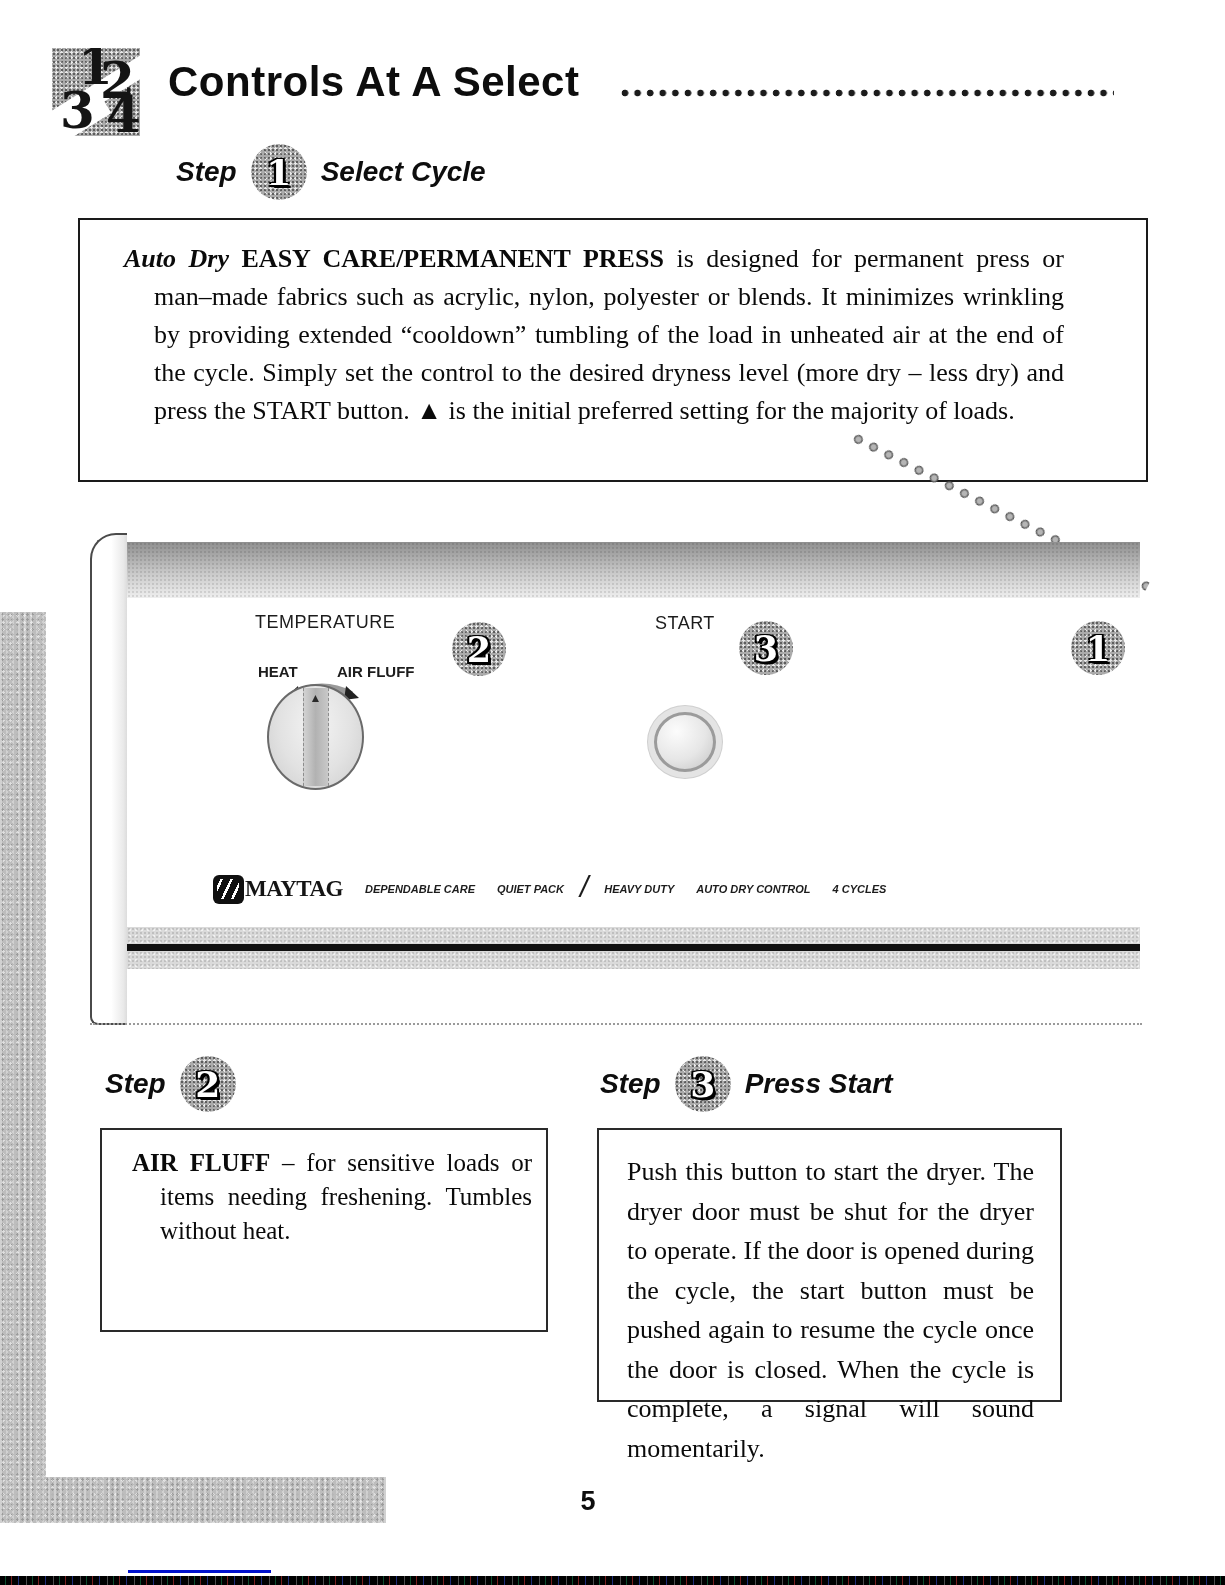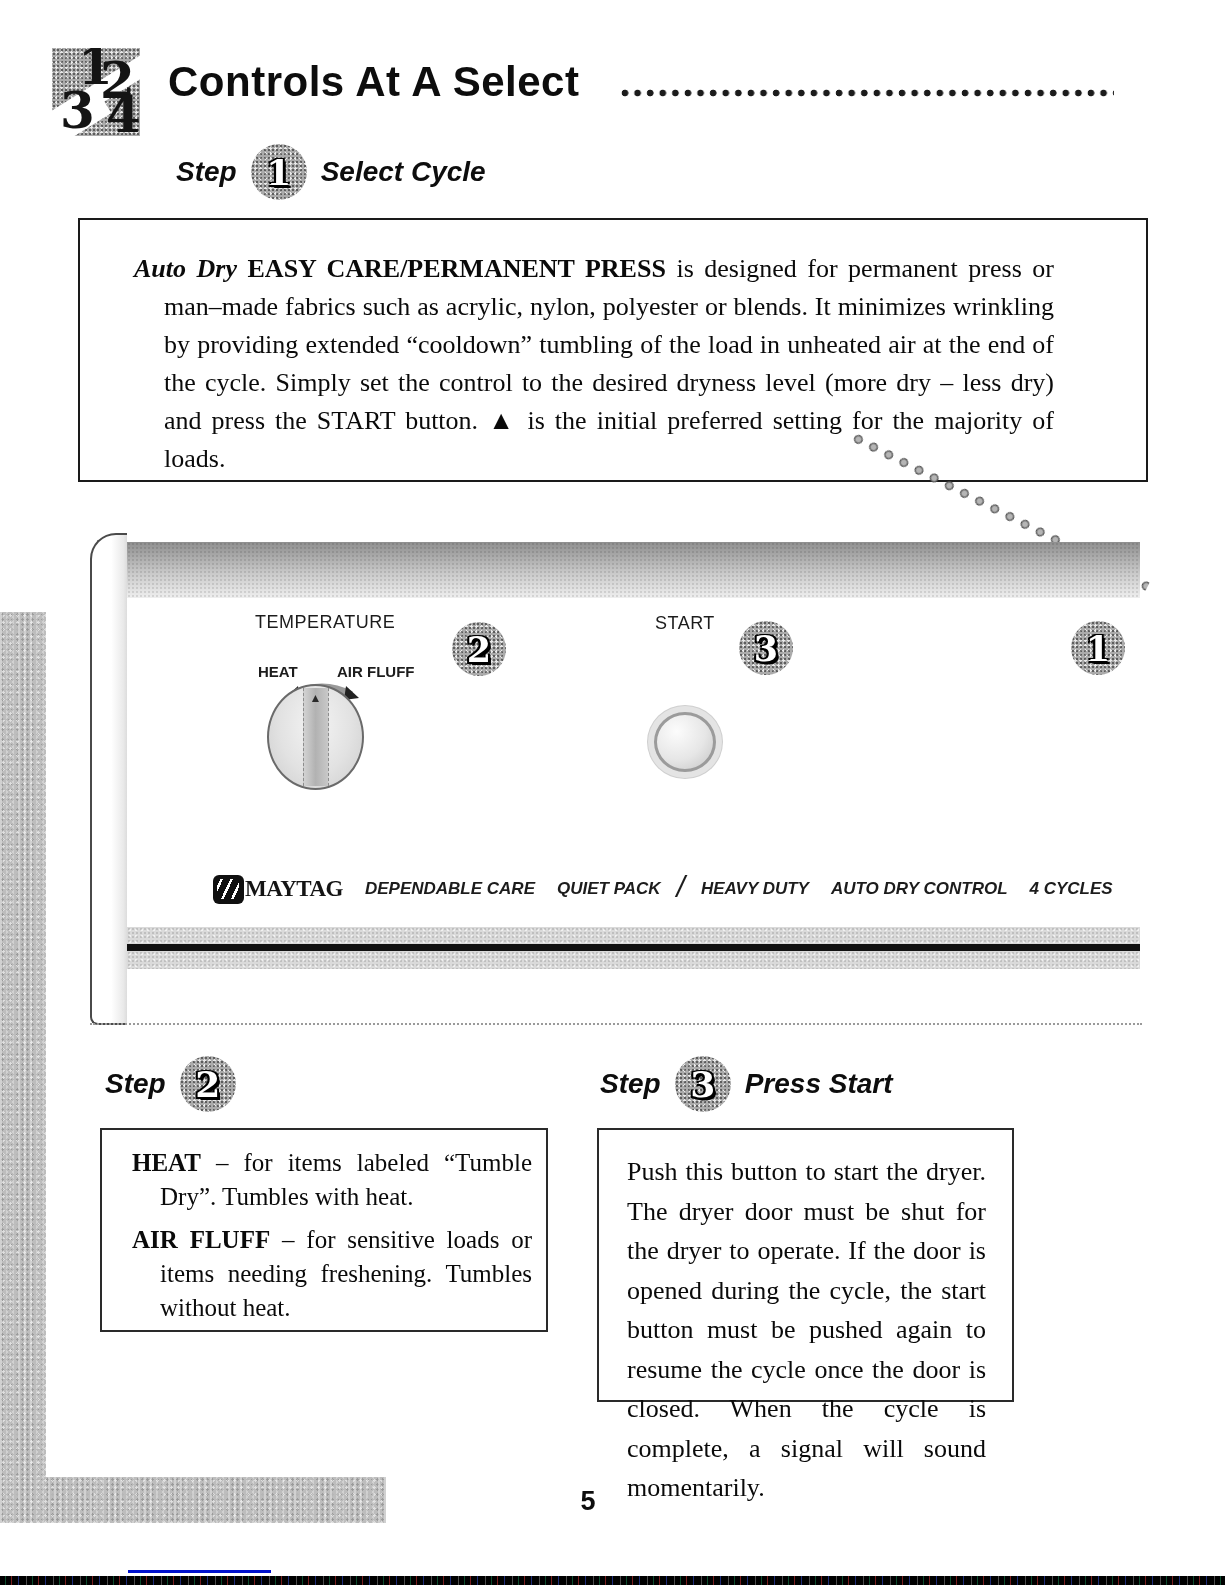--- a/index.html
+++ b/index.html
@@ -47,21 +47,21 @@
     font-family:"DejaVu Serif", serif;font-weight:700;font-size:36px;color:#fff;
     text-shadow:-2px -1px 0 #000, 2px -1px 0 #000, -2px 2px 0 #000, 3px 3px 0 #000, 1px 2px 0 #000;
   }
 
   
   .intro-box{
     left:78px;top:218px;width:1070px;height:264px;border:2px solid #1a1a1a;box-sizing:border-box;
     padding:20px 82px 0 44px;
     font-family:"Liberation Serif","DejaVu Serif",serif;font-size:26px;line-height:38px;color:#0a0a0a;
   }
-  .intro-box p{margin:10px;padding-left:30px;text-indent:-30px;text-align:justify;}
+  .intro-box p{margin:0;padding-left:30px;text-indent:-30px;text-align:justify;}
   .lead-italic{font-style:italic;font-weight:700;}
   .lead-bold{font-weight:700;}
 
   
   .trail-dots{
     left:856px;top:432px;width:330px;height:12px;
     transform:rotate(27deg);transform-origin:left top;
     background-image:radial-gradient(circle at 5.5px 5.5px, #b5b5b5 2.4px, #4e4e4e 4px, transparent 4.8px);
     background-size:17px 12px;background-repeat:repeat-x;
   }
@@ -108,42 +108,42 @@
     width:62px;height:60px;border-radius:50%;border:3px solid #9b9b9b;box-sizing:border-box;
     background:radial-gradient(circle at 35% 30%, #fcfcfc, #e6e6e6 55%, #c4c4c4);
   }
   .brand-row{left:213px;top:874px;display:flex;align-items:center;}
   .maytag-mark{width:31px;height:29px;border-radius:6px;background:#101010;position:relative;overflow:hidden;flex:none;}
   .maytag-mark-stripes{
     position:absolute;left:4px;top:4px;right:5px;bottom:5px;
     background:repeating-linear-gradient(115deg, transparent 0 3px, #ffffff 3px 5.5px, transparent 5.5px 9px);
   }
   .maytag-name{font-family:Liberation Serif, serif;font-weight:700;font-size:23px;color:#141414;margin-left:1px;letter-spacing:-0.5px;}
-  .claim{font-style:italic;font-weight:700;font-size:17px;color:#1c1c1c;margin-left:22px;white-space:nowrap;}
+  .claim{font-style:italic;font-weight:700;font-size:11px;color:#1c1c1c;margin-left:22px;white-space:nowrap;}
   .claim-slash{font-style:italic;font-weight:400;font-size:30px;color:#1c1c1c;margin-left:16px;margin-top:-4px;}
   .panel-band{
     left:127px;top:927px;width:1013px;height:42px;
     background-color:#dadada;
     background-image:radial-gradient(rgba(0,0,0,0.12) 1px, transparent 1.3px),
       radial-gradient(rgba(255,255,255,0.6) 1px, transparent 1.2px);
     background-size:4px 4px,6px 6px;
   }
   .panel-black-line{left:127px;top:944px;width:1013px;height:7px;background:#111;}
   .panel-bottom-dotted{left:90px;top:1023px;width:1052px;height:0;border-top:2px dotted #9a9a9a;}
 
   
   .heat-box{
     left:100px;top:1128px;width:448px;height:204px;border:2px solid #2a2a2a;box-sizing:border-box;
     padding:16px 14px 0 30px;
     font-family:"Liberation Serif","DejaVu Serif",serif;font-size:25px;line-height:34px;color:#0a0a0a;
   }
   .heat-box p{margin:0 0 9px 0;padding-left:28px;text-indent:-28px;text-align:justify;}
   .term{font-weight:700;}
   .start-box{
-    left:597px;top:1128px;width:417px;height:274px;border:2px solid #2a2a2a;box-sizing:border-box;
+    left:597px;top:1128px;width:465px;height:274px;border:2px solid #2a2a2a;box-sizing:border-box;
     padding:22px 26px 0 28px;
     font-family:"Liberation Serif","DejaVu Serif",serif;font-size:26px;line-height:39.5px;color:#0a0a0a;
   }
   .start-box p{margin:0;text-align:justify;}
 
   
   .page-number{left:560px;top:1486px;width:56px;text-align:center;font-size:27px;font-weight:800;color:#0d0d0d;}
   .sidebar-v{left:0;top:612px;width:46px;height:865px;}
   .sidebar-h{left:0;top:1477px;width:386px;height:46px;}
   .footer-blue-line{left:128px;top:1570px;width:143px;height:3px;background:#0011cc;}
@@ -230,21 +230,20 @@
   <span class="step-word">Step</span>
   <span class="step-circle stipple">2</span>
 </div>
 <div class="abs step-row" style="left:600px;top:1056px;">
   <span class="step-word">Step</span>
   <span class="step-circle stipple">3</span>
   <span class="step-title">Press Start</span>
 </div>
 
 <div class="abs heat-box">
-  <p><span class="term">HEAT</span><span> – for items labeled “Tumble Dry”. Tumbles with heat.</span></p>
   <p><span class="term">AIR FLUFF</span><span> – for sensitive loads or items needing freshening. Tumbles without heat.</span></p>
 </div>
 
 <div class="abs start-box">
   <p>Push this button to start the dryer. The dryer door must be shut for the dryer to operate. If the door is opened during the cycle, the start button must be pushed again to resume the cycle once the door is closed. When the cycle is complete, a signal will sound momentarily.</p>
 </div>
 
 <div class="abs sidebar-v sidebar-tex"></div>
 <div class="abs sidebar-h sidebar-tex"></div>
 <div class="abs page-number">5</div>

